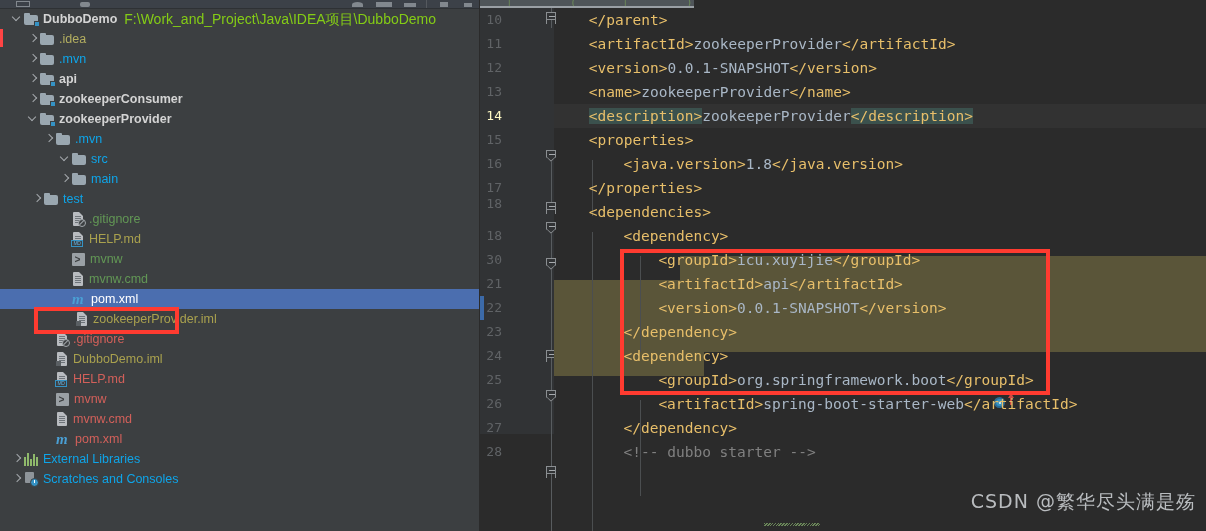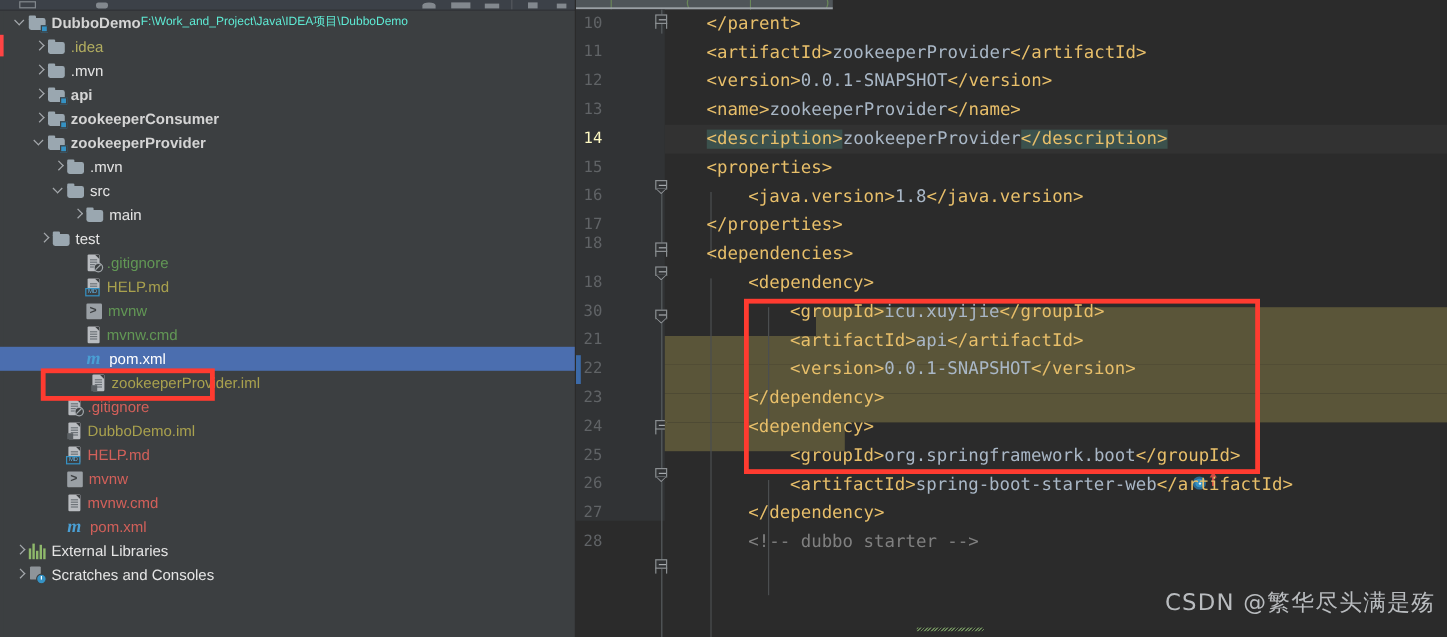--- a/index.html
+++ b/index.html
@@ -149,23 +149,23 @@
     position:absolute; right:-1px; bottom:-1px; width:9px; height:9px;
     border-radius:50%; background:#3592c4; border:1px solid #3c3f41;
   }
   .ic-scr .clk::after {
     content:''; position:absolute; left:3.2px; top:1.4px;
     width:1.2px; height:3px; background:#fff;
   }
 
   .lbl { font-size:12.5px; }
   .lbl.bold { font-weight:bold; }
-  .path-txt { font-size:10px; color:#5eead4; }
-
-  .c-grey   { color:#e5e5e5; }
+  .path-txt { font-size:14px; color:#84cc16; margin-left:7px; }
+
+  .c-grey   { color:#0ea5e9; }
   .c-white  { color:#d4d4d4; }
   .c-yellow { color:#b3ae60; }
   .c-olivey { color:#a9a14e; }
   .c-gitgrn { color:#629755; }
   .c-red    { color:#d2605a; }
   .c-selwhite { color:#ffffff; }
 
   
   .red-box {
     position:absolute; border:4px solid #ff3b30; pointer-events:none;
@@ -373,21 +373,21 @@
           <span class="lbl c-white bold">zookeeperProvider</span>
         </div>
         <div class="row" style="padding-left: 42px;">
           <span class="arrow collapsed"></span>
           <span class="ic ic-folder">
             <span class="fb"></span>
             <span class="ft"></span>
           </span>
           <span class="lbl c-grey">.mvn</span>
         </div>
-        <div class="row" style="padding-left: 42px;">
+        <div class="row" style="padding-left: 42px; margin-left: 16px;">
           <span class="arrow expanded"></span>
           <span class="ic ic-folder">
             <span class="fb"></span>
             <span class="ft"></span>
           </span>
           <span class="lbl c-grey">src</span>
         </div>
         <div class="row" style="padding-left: 58px;">
           <span class="arrow collapsed"></span>
           <span class="ic ic-folder">

